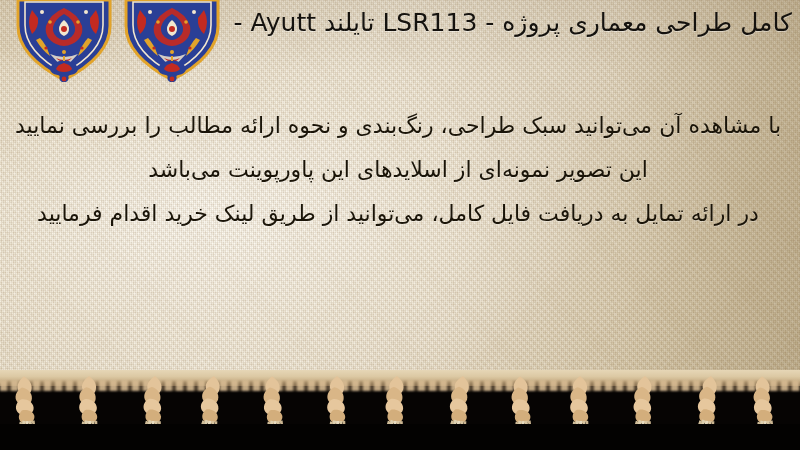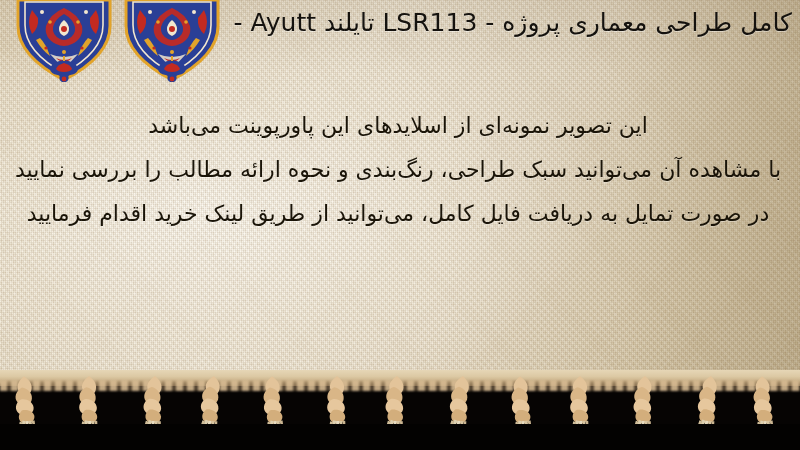--- a/index.html
+++ b/index.html
@@ -205,23 +205,23 @@
       </g>
       <circle cx="50" cy="118" r="2" fill="#c32a20"></circle>
     </svg>
   </div>
 
   <div class="title-block">
     <div class="title-line">کامل طراحی معماری پروژه - LSR113 تایلند Ayutt -</div>
   </div>
 
   <div class="body-block">
+    <div class="body-line">با مشاهده آن می‌توانید سبک طراحی، رنگ‌بندی و نحوه ارائه مطالب را بررسی نمایید</div>
     <div class="body-line">این تصویر نمونه‌ای از اسلایدهای این پاورپوینت می‌باشد</div>
-    <div class="body-line">با مشاهده آن می‌توانید سبک طراحی، رنگ‌بندی و نحوه ارائه مطالب را بررسی نمایید</div>
-    <div class="body-line">در صورت تمایل به دریافت فایل کامل، می‌توانید از طریق لینک خرید اقدام فرمایید</div>
+    <div class="body-line">در ارائه تمایل به دریافت فایل کامل، می‌توانید از طریق لینک خرید اقدام فرمایید</div>
   </div>
 
   <div class="fringe-zone">
     <div class="fringe-edge"></div>
     <div id="tassels">
         <div class="tassel" style="left:6px;transform:rotate(-4.5deg);">
     <svg viewBox="0 0 46 74" width="46" height="74" aria-hidden="true">
       <path d="M21,0 C14,5 12,10 15,15 C18,20 25,20 27,15 C29,10 27,5 22,1 Z" fill="#e3c49a"></path>
       <path d="M16,12 C10,16 9,23 14,27 C19,31 26,29 27,23 C28,17 23,12 18,11 Z" fill="#d9b687"></path>
       <path d="M14,24 C9,28 9,35 15,38 C21,41 28,38 28,32 C28,26 21,22 16,23 Z" fill="#e6c79d"></path>

